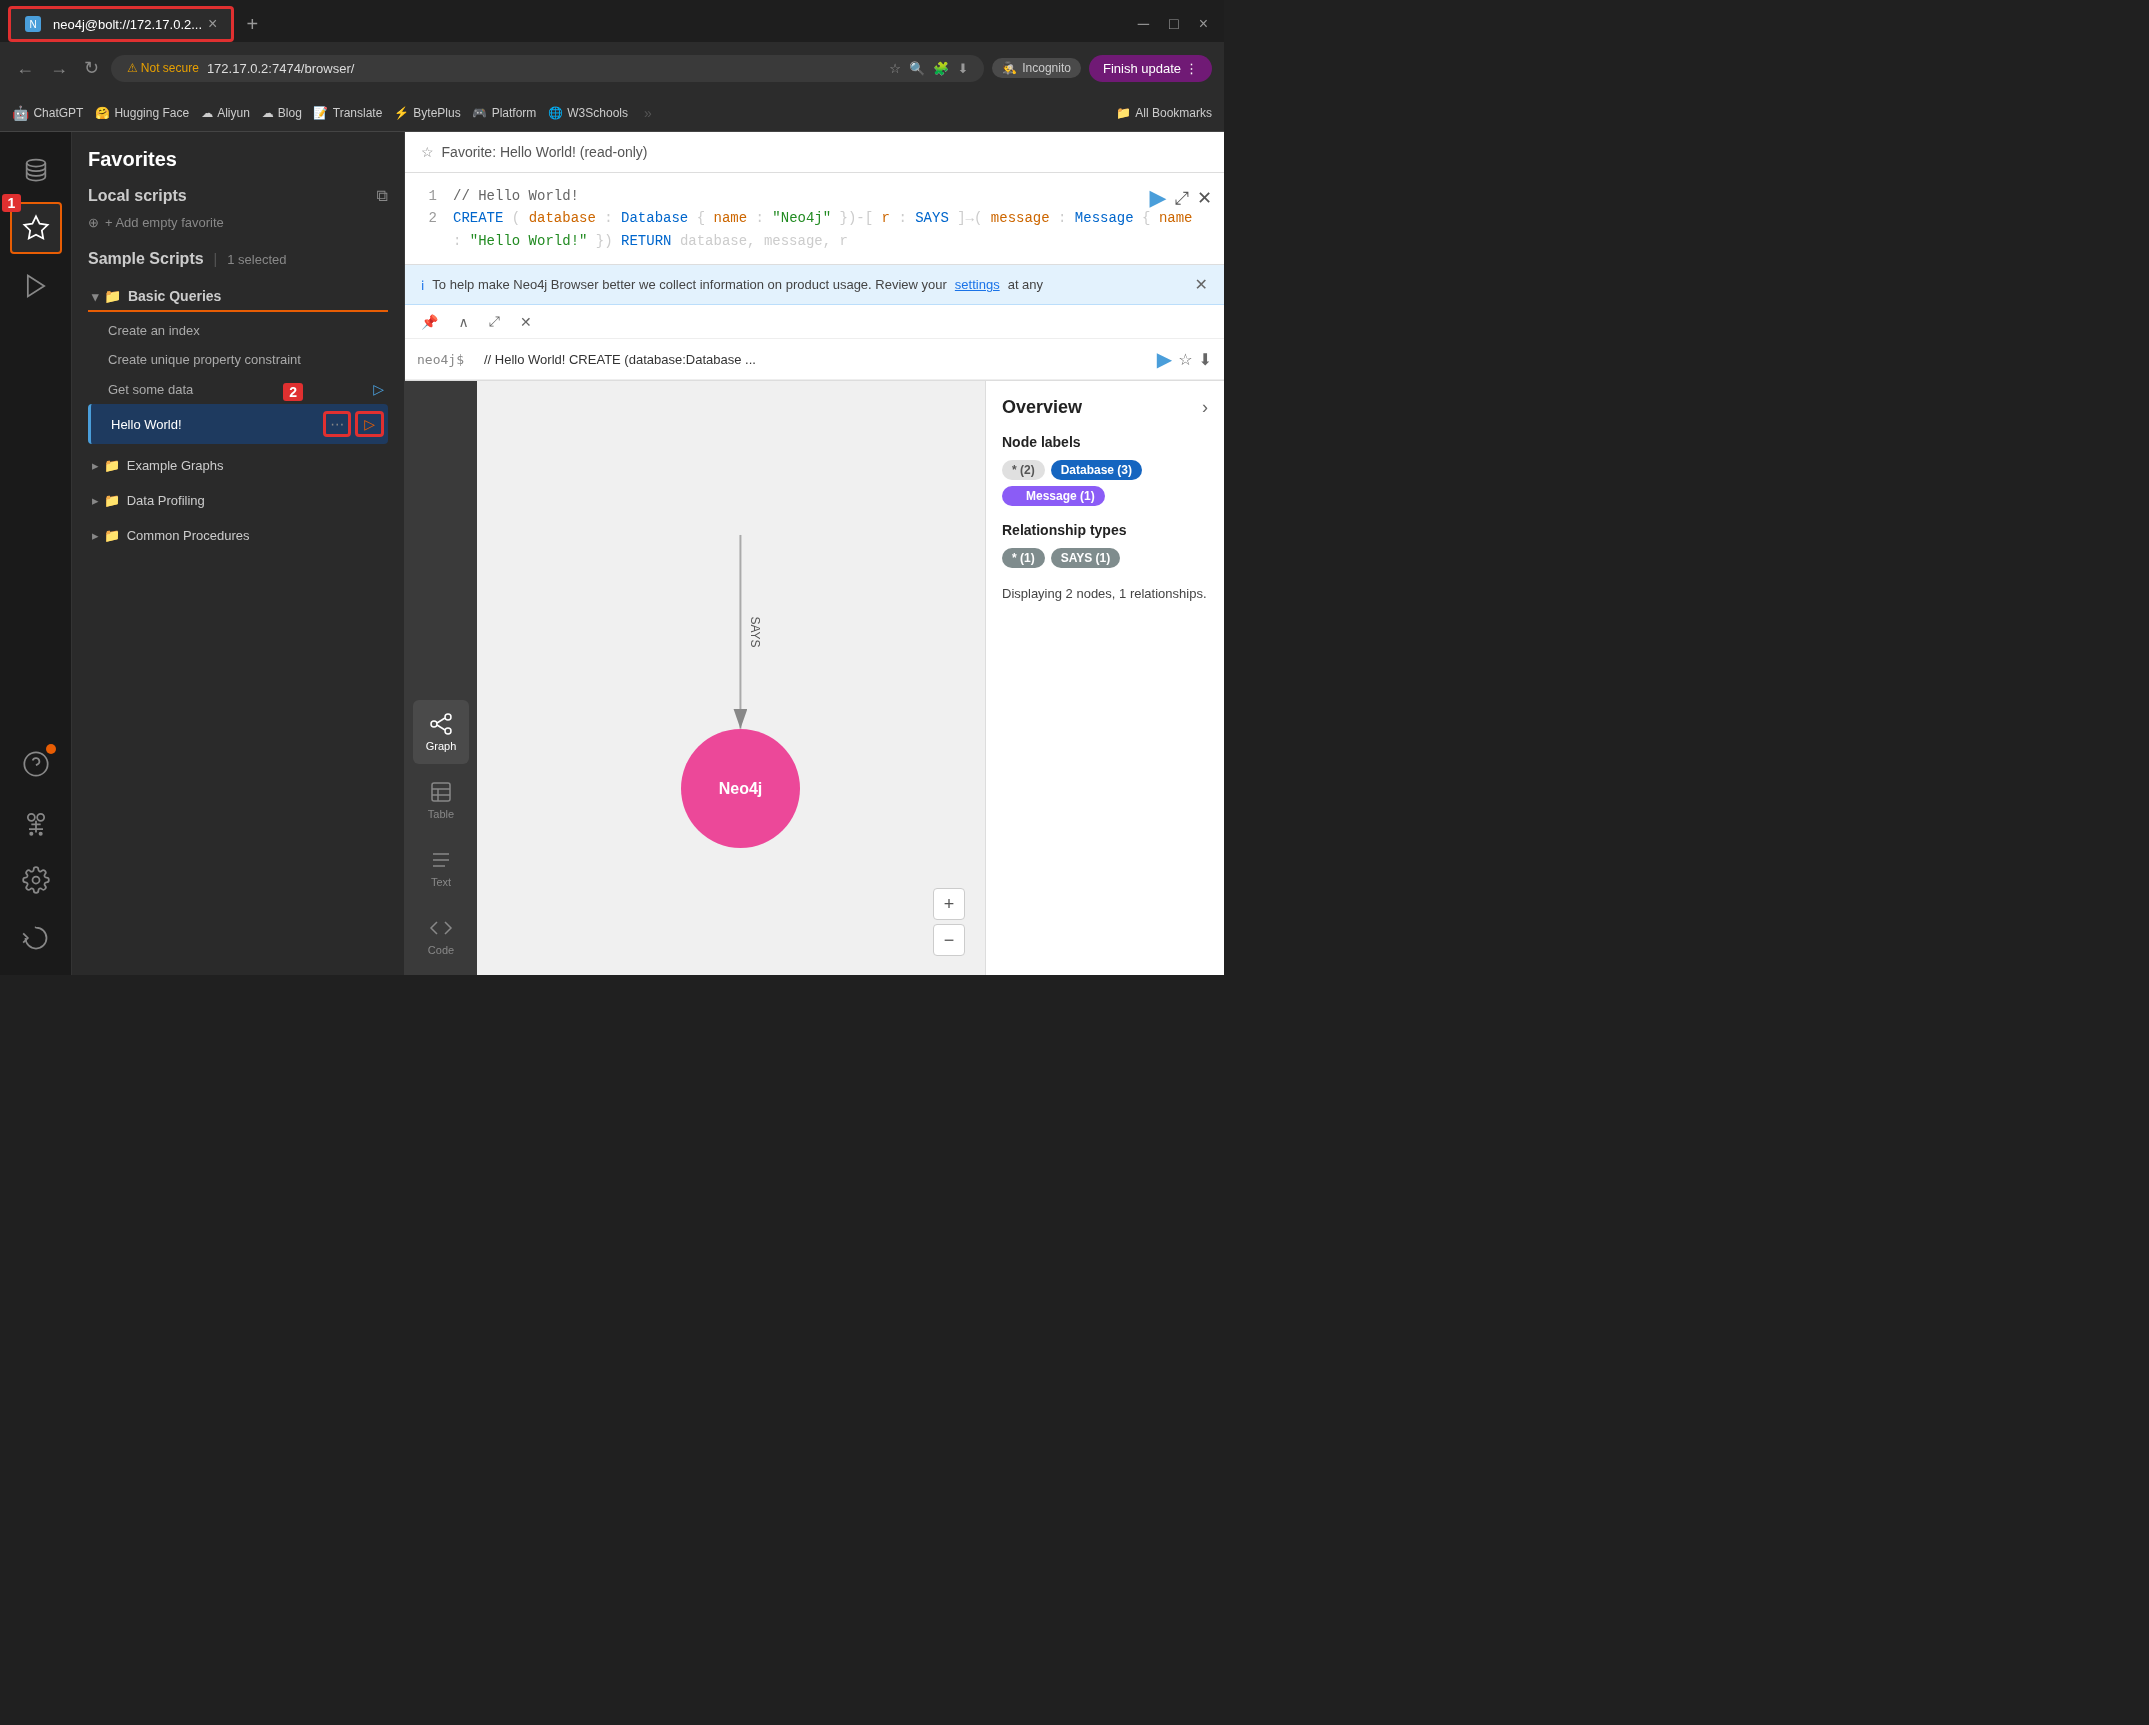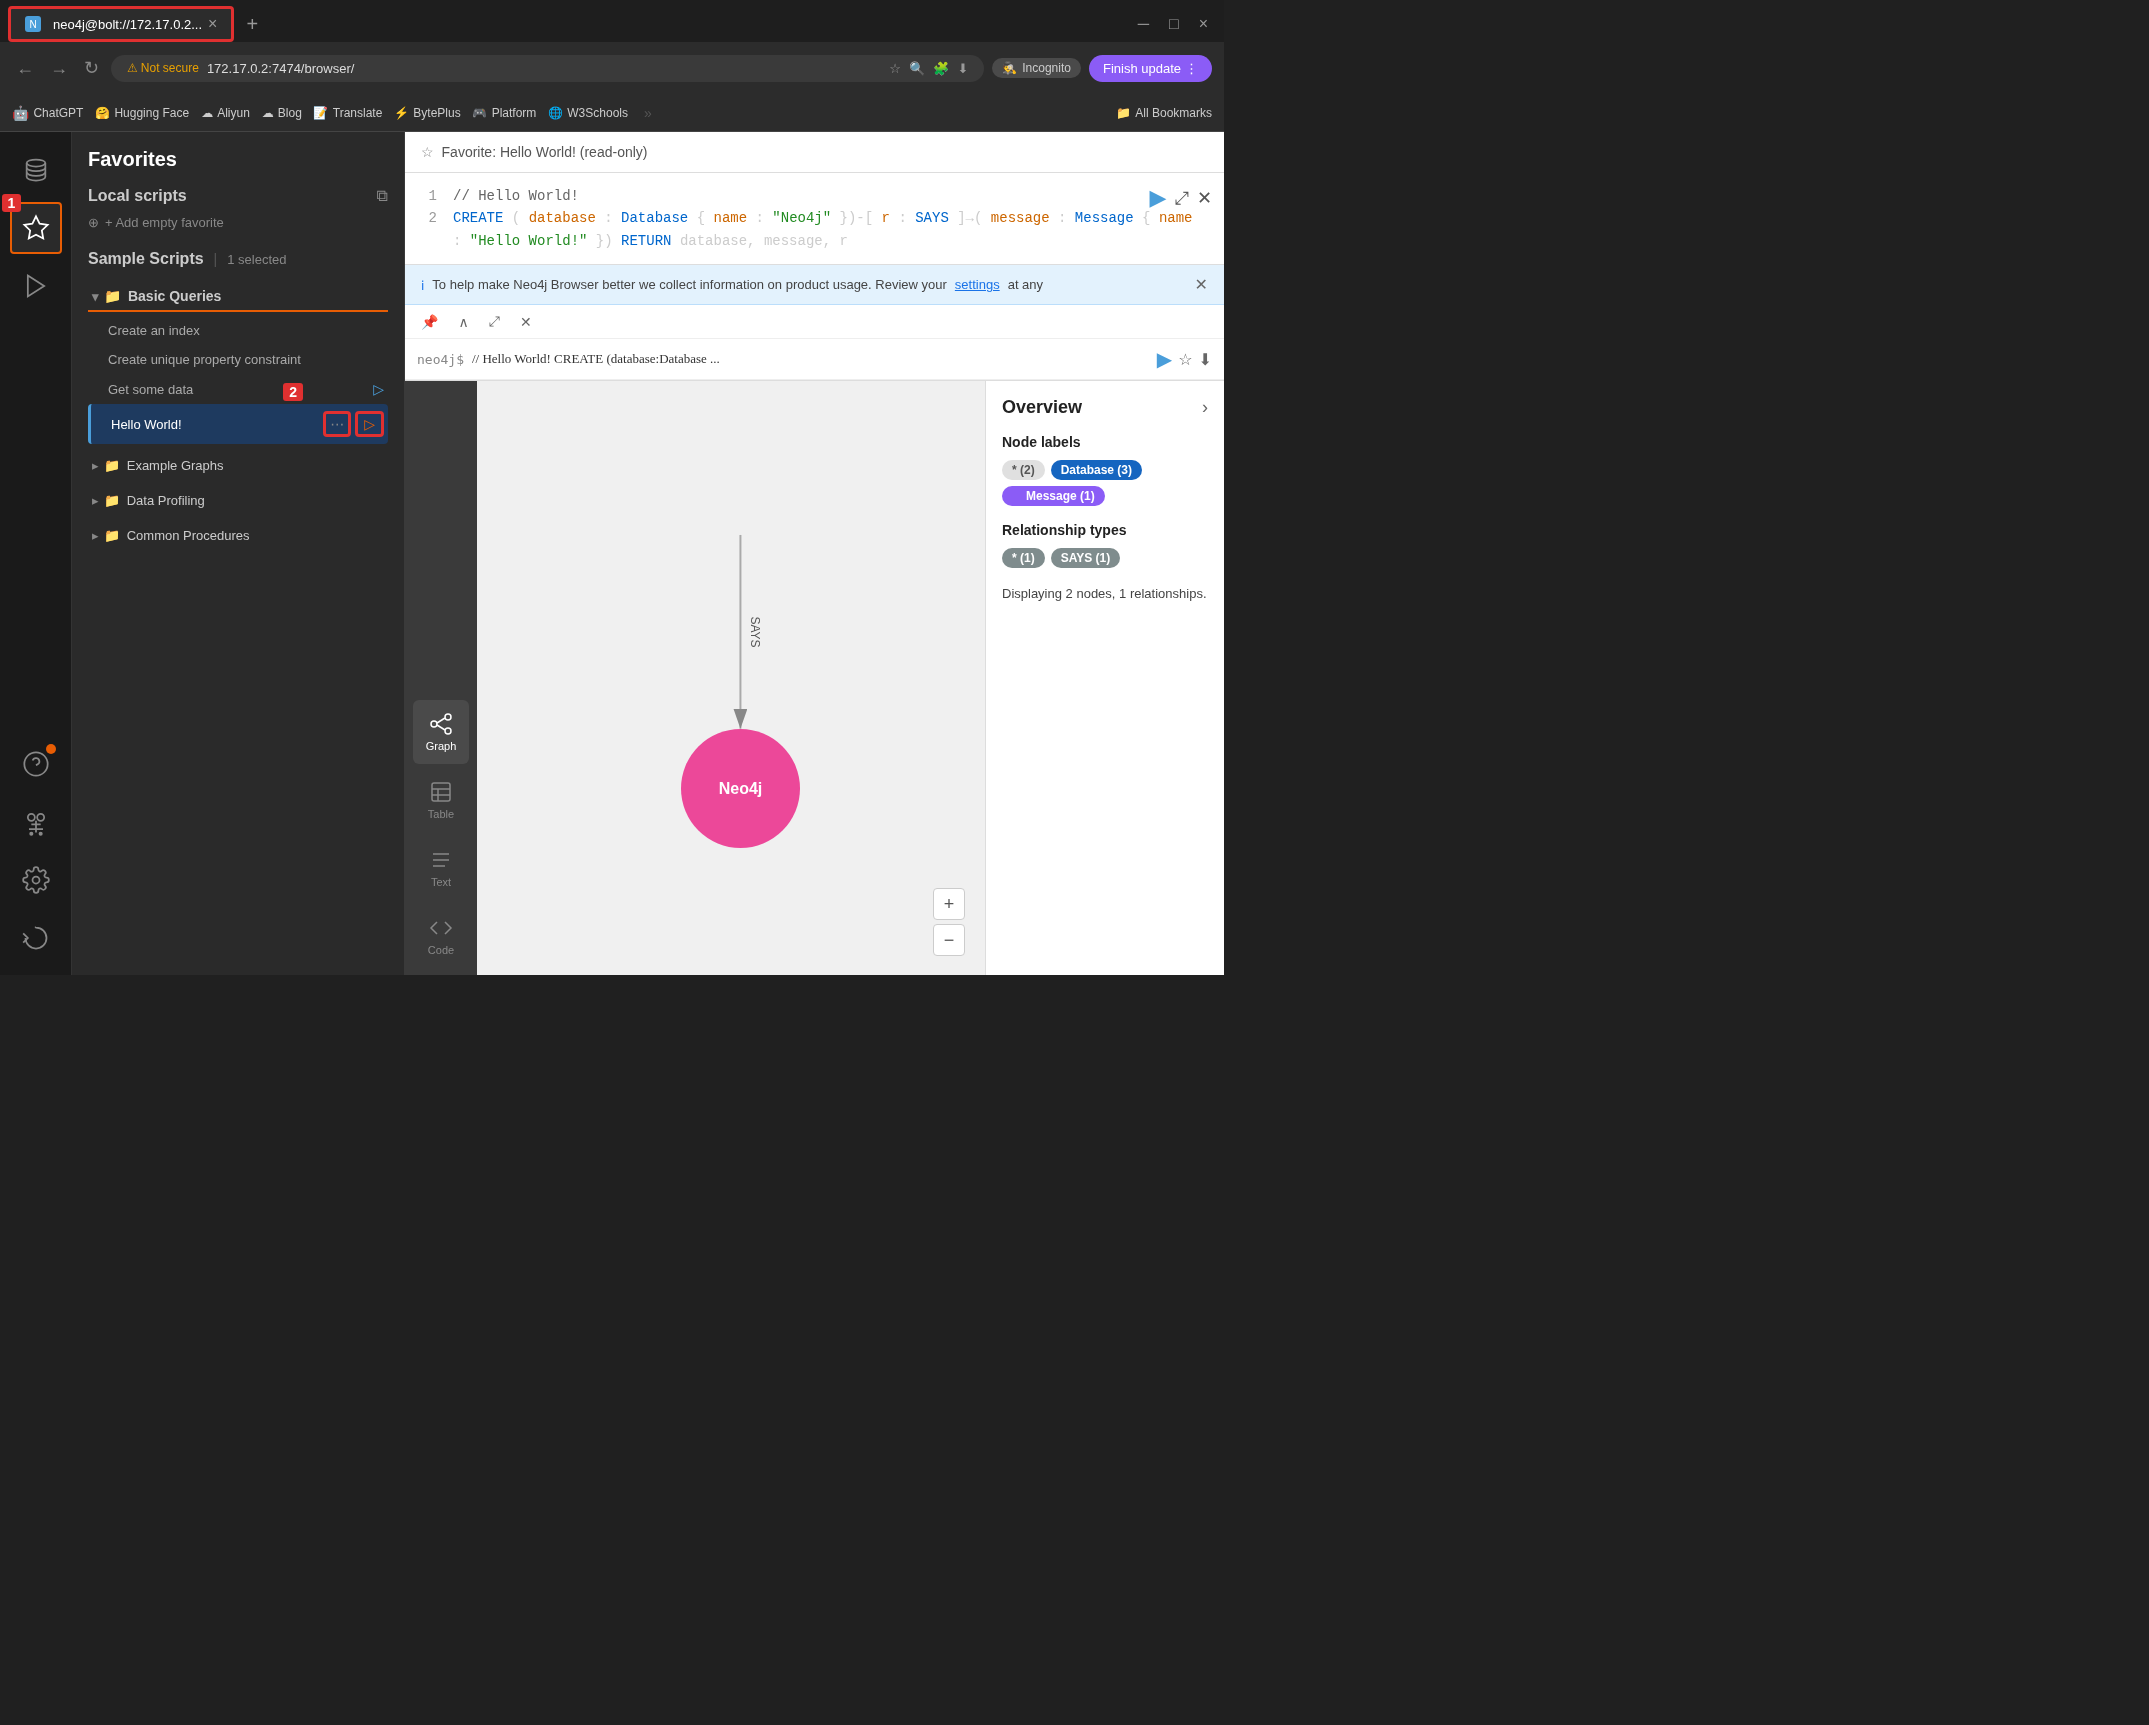--- a/index.html
+++ b/index.html
@@ -15,21 +15,21 @@
     .tab-chrome-icons { display: flex; align-items: center; gap: 4px; margin-left: auto; }
     .chrome-btn { background: none; border: none; color: #999; cursor: pointer; padding: 4px 8px; font-size: 16px; }
 
     .address-bar { background: #2c2c2c; display: flex; align-items: center; padding: 6px 12px; gap: 8px; height: 52px; }
     .nav-btn { background: none; border: none; color: #888; cursor: pointer; font-size: 18px; padding: 4px; }
     .address-input { flex: 1; background: #3a3a3a; border: none; border-radius: 20px; padding: 6px 16px; color: #fff; font-size: 13px; display: flex; align-items: center; gap: 8px; }
     .not-secure { color: #e8a000; font-size: 12px; display: flex; align-items: center; gap: 3px; }
     .address-text { color: #ddd; font-size: 13px; }
     .addr-icons { display: flex; align-items: center; gap: 8px; margin-left: auto; color: #999; }
     .incognito-badge { background: #4a4a4a; border-radius: 12px; padding: 3px 10px; font-size: 12px; color: #ccc; display: flex; align-items: center; gap: 5px; }
-    .finish-update-btn { background: #8b5cf6; border: none; border-radius: 16px; color: white; padding: 6px 14px; font-size: 13px; cursor: pointer; font-weight: 500; display: flex; align-items: center; gap: 4px; }
+    .finish-update-btn { background: #701a75; border: none; border-radius: 16px; color: white; padding: 6px 14px; font-size: 13px; cursor: pointer; font-weight: 500; display: flex; align-items: center; gap: 4px; }
 
     .bookmarks-bar { background: #2c2c2c; display: flex; align-items: center; padding: 4px 12px; gap: 12px; height: 38px; border-bottom: 1px solid #444; overflow: hidden; }
     .bookmark-item { display: flex; align-items: center; gap: 4px; color: #ccc; font-size: 12px; cursor: pointer; white-space: nowrap; }
     .bk-sep { color: #555; margin: 0 4px; }
 
     
     .app-container { display: flex; height: calc(975px - 131px); }
 
     
     .sidebar-icons { width: 72px; background: #1a1a1a; display: flex; flex-direction: column; align-items: center; padding: 12px 0; gap: 6px; border-right: 1px solid #333; }
@@ -81,21 +81,21 @@
 
     
     .info-banner { background: #e3f2fd; padding: 10px 16px; border-bottom: 1px solid #bbdefb; display: flex; align-items: center; gap: 8px; font-size: 13px; color: #444; }
     .banner-link { color: #1a73e8; text-decoration: underline; cursor: pointer; }
     .banner-close { margin-left: auto; cursor: pointer; color: #666; font-size: 16px; }
 
     
     .query-panel { background: #fff; border-bottom: 1px solid #ddd; }
     .query-bar { display: flex; align-items: center; padding: 8px 12px; border-bottom: 1px solid #eee; gap: 8px; }
     .query-prompt { color: #888; font-family: monospace; font-size: 13px; }
-    .query-text { font-family: Liberation Serif, serif; font-size: 13px; color: #333; flex: 1; }
+    .query-text { font-family: Liberation Sans, sans-serif; font-size: 13px; color: #333; flex: 1; margin-left: 12px; }
     .query-actions { display: flex; gap: 6px; margin-left: auto; }
     .q-action-btn { background: none; border: none; cursor: pointer; color: #666; font-size: 16px; }
     .qp-btn { background: none; border: none; cursor: pointer; color: #666; font-size: 14px; padding: 4px 8px; }
 
     
     .result-area { display: flex; flex: 1; overflow: hidden; }
 
     
     .view-tabs { width: 72px; background: #3a3a3a; display: flex; flex-direction: column; align-items: center; padding: 8px 0; gap: 4px; justify-content: flex-end; }
     .view-tab { width: 56px; height: 64px; display: flex; flex-direction: column; align-items: center; justify-content: center; gap: 4px; cursor: pointer; border-radius: 6px; color: #888; font-size: 11px; }

